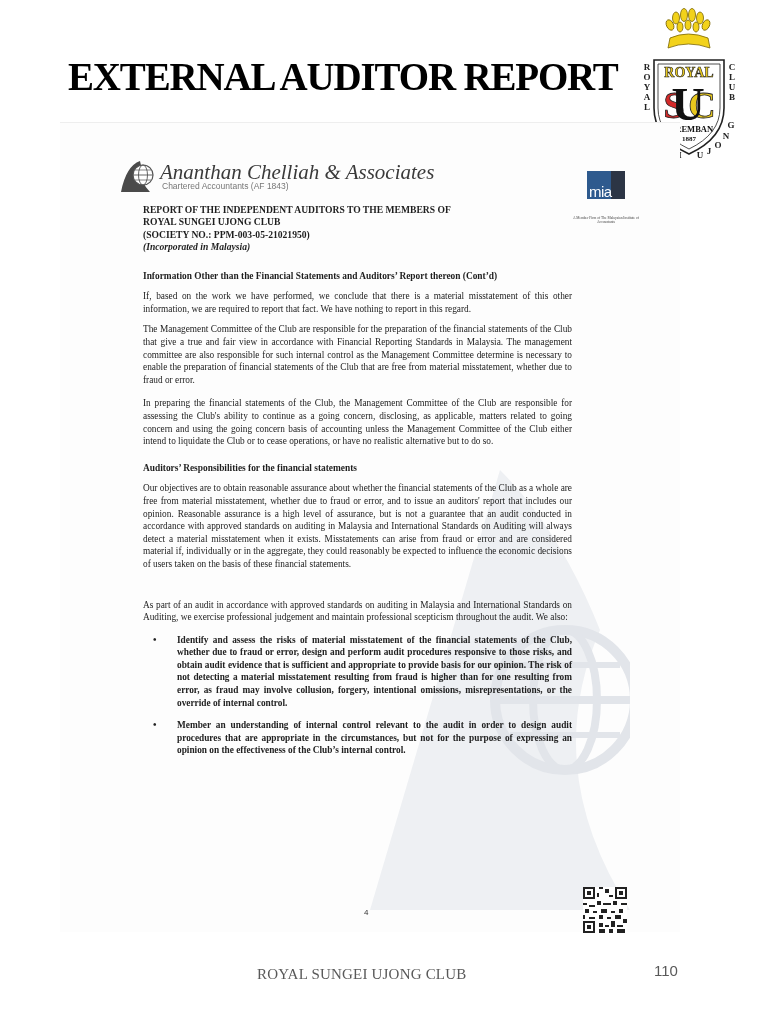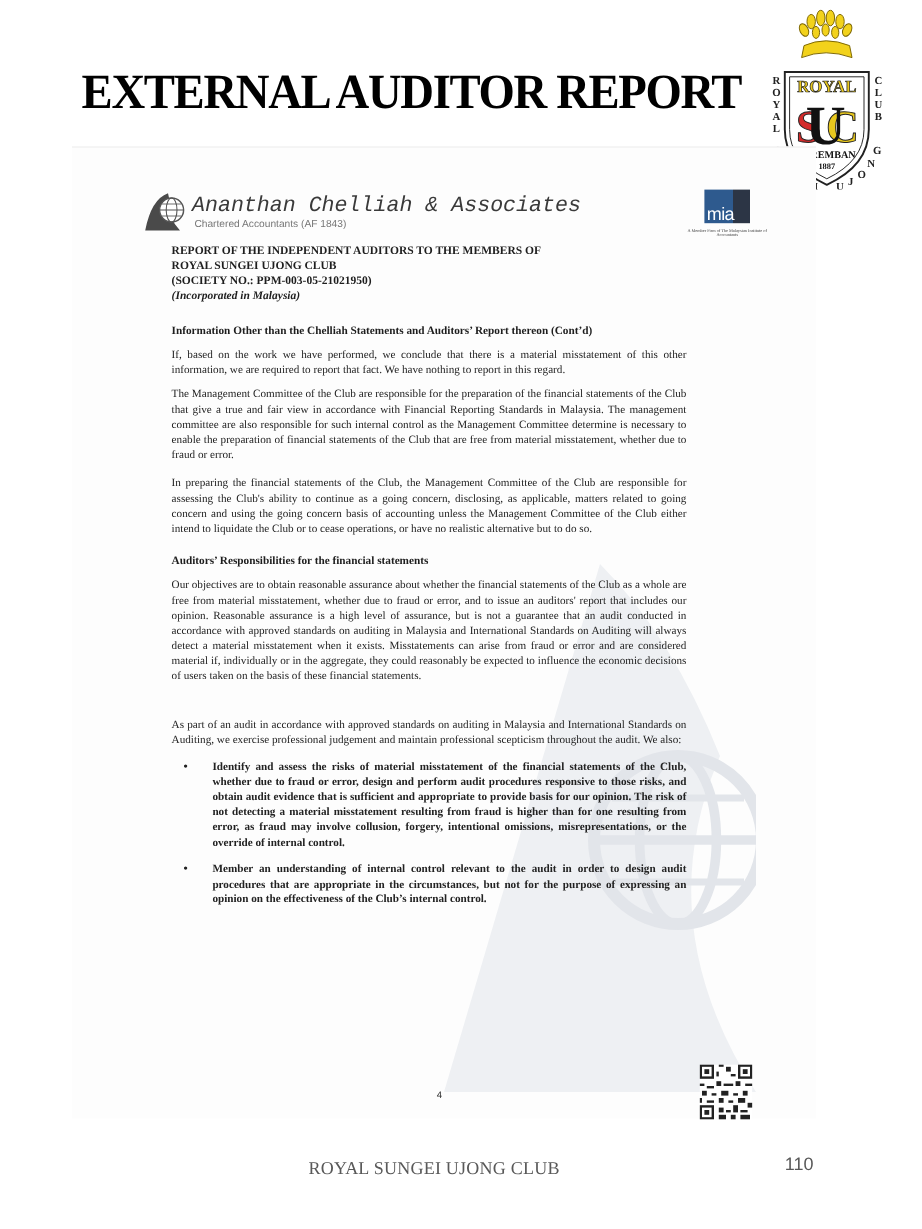--- a/index.html
+++ b/index.html
@@ -21,30 +21,30 @@
     }
     .scan::before {
       content: ""; position: absolute; left: 0; right: 0; top: 0; height: 1px; background: #eee;
     }
 
     .watermark { position: absolute; left: 370px; top: 470px; width: 260px; height: 440px; opacity: 1; }
 
     .firm { position: absolute; left: 120px; top: 160px; display: flex; align-items: center; }
     .firm-logo { width: 36px; height: 34px; margin-right: 4px; }
     .firm-name {
-      font-family: Liberation Mono, monospace; font-style: italic;
-      font-size: 18px; color: #3a3a3a; line-height: 18px;
+      font-family: Liberation Serif, serif; font-style: italic;
+      font-size: 21px; color: #3a3a3a; line-height: 18px;
     }
     .firm-sub {
       font-family: "Liberation Sans", sans-serif; font-size: 8.5px; color: #777; line-height: 10px; margin-left: 2px;
     }
 
     .mia { position: absolute; left: 566px; top: 154px; width: 80px; text-align: center; }
     .mia-box {
-      margin: 4px auto; width: 38px; height: 28px; display: flex; align-items: flex-end;
+      margin: 17px auto; width: 38px; height: 28px; display: flex; align-items: flex-end;
       background: linear-gradient(90deg, #2e5a8e 0 62%, #2c3545 62% 100%);
     }
     .mia-text {
       color: #fff; font-family: "Liberation Sans", sans-serif; font-size: 15px; line-height: 14px;
       padding-left: 2px; letter-spacing: -0.5px;
     }
     .mia-cap {
       font-family: "Liberation Serif", serif; font-size: 3.6px; line-height: 4.2px; color: #444; margin-top: 2px;
     }
 
@@ -158,21 +158,21 @@
   </div>
   <div class="mia-cap">A Member Firm of The Malaysian Institute of Accountants</div>
 </div>
 
 <div class="doc">
   <div class="hdr">REPORT OF THE INDEPENDENT AUDITORS TO THE MEMBERS OF</div>
   <div class="hdr">ROYAL SUNGEI UJONG CLUB</div>
   <div class="hdr">(SOCIETY NO.: PPM-003-05-21021950)</div>
   <div class="hdr it">(Incorporated in Malaysia)</div>
 
-  <div class="section-h" style="margin-top:16px">Information Other than the Chelliah Statements and Auditors’ Report thereon (Cont’d)</div>
+  <div class="section-h" style="margin-top:16px">Information Other than the Financial Statements and Auditors’ Report thereon (Cont’d)</div>
   <p class="para">If, based on the work we have performed, we conclude that there is a material misstatement of this other information, we are required to report that fact. We have nothing to report in this regard.</p>
 
   <p class="para">The Management Committee of the Club are responsible for the preparation of the financial statements of the Club that give a true and fair view in accordance with Financial Reporting Standards in Malaysia. The management committee are also responsible for such internal control as the Management Committee determine is necessary to enable the preparation of financial statements of the Club that are free from material misstatement, whether due to fraud or error.</p>
   <p class="para" style="margin-top:11px">In preparing the financial statements of the Club, the Management Committee of the Club are responsible for assessing the Club's ability to continue as a going concern, disclosing, as applicable, matters related to going concern and using the going concern basis of accounting unless the Management Committee of the Club either intend to liquidate the Club or to cease operations, or have no realistic alternative but to do so.</p>
 
   <div class="section-h">Auditors’ Responsibilities for the financial statements</div>
   <p class="para">Our objectives are to obtain reasonable assurance about whether the financial statements of the Club as a whole are free from material misstatement, whether due to fraud or error, and to issue an auditors' report that includes our opinion. Reasonable assurance is a high level of assurance, but is not a guarantee that an audit conducted in accordance with approved standards on auditing in Malaysia and International Standards on Auditing will always detect a material misstatement when it exists. Misstatements can arise from fraud or error and are considered material if, individually or in the aggregate, they could reasonably be expected to influence the economic decisions of users taken on the basis of these financial statements.</p>
   <p class="para" style="margin-top:28px">As part of an audit in accordance with approved standards on auditing in Malaysia and International Standards on Auditing, we exercise professional judgement and maintain professional scepticism throughout the audit. We also:</p>
 
   <ul class="bullets">

